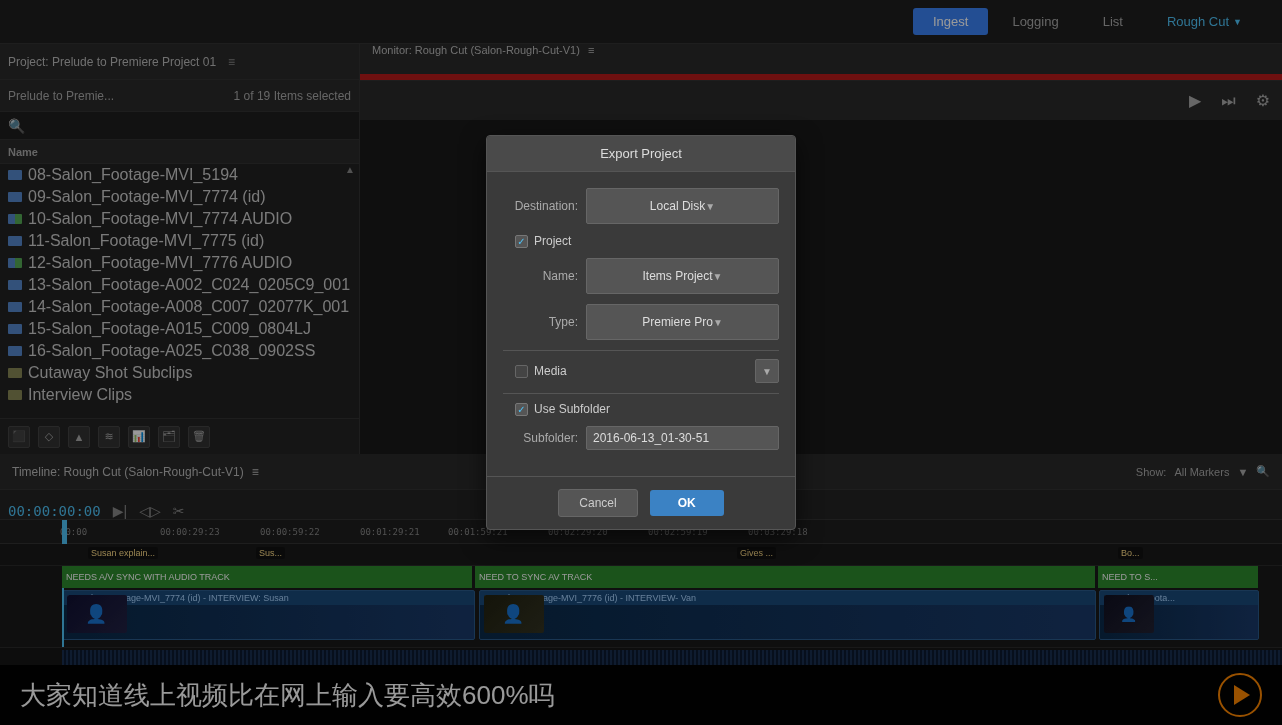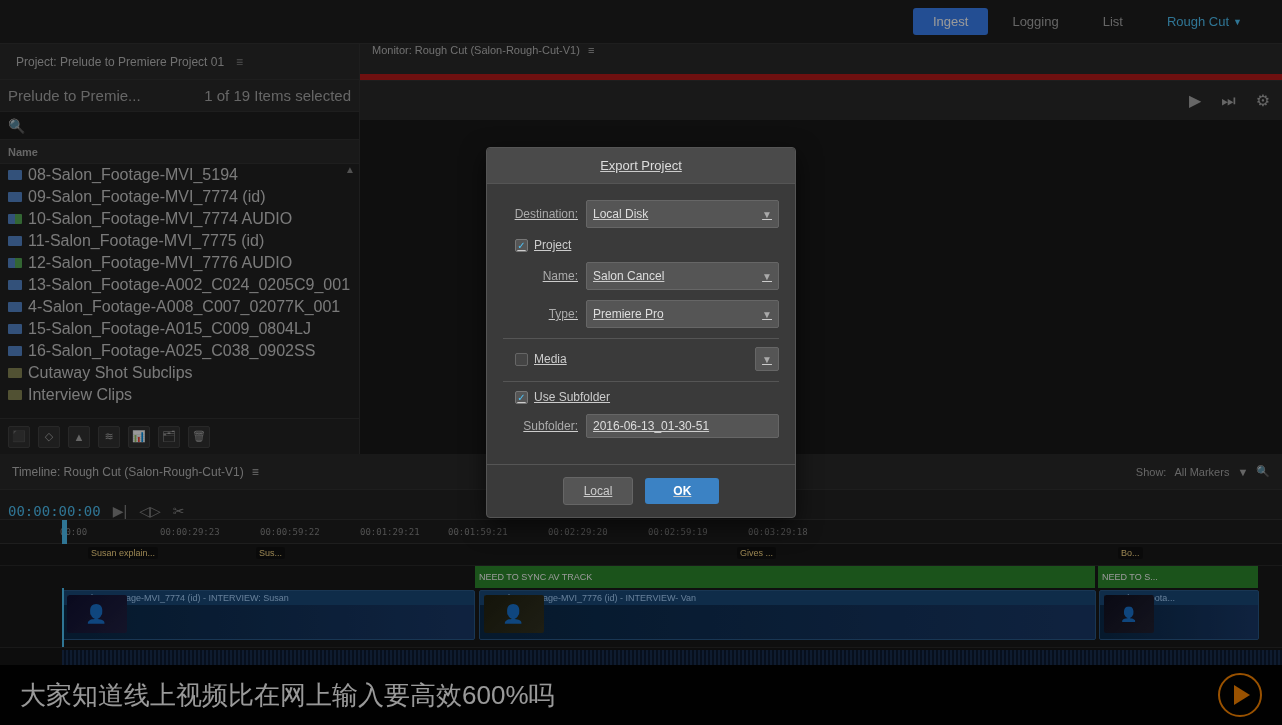--- a/index.html
+++ b/index.html
@@ -63,39 +63,39 @@
       background: #222;
       border-right: 1px solid #333;
       display: flex;
       flex-direction: column;
     }
     .panel-header {
       height: 36px;
       background: #2a2a2a;
       display: flex;
       align-items: center;
-      padding: 0 16px;
+      padding: 0 8px;
       border-bottom: 1px solid #333;
       font-size: 12px;
       color: #bbb;
       gap: 8px;
     }
     .panel-header .menu-icon {
       color: #888;
       margin-left: 4px;
     }
     .panel-subheader {
       height: 32px;
       background: #2a2a2a;
       display: flex;
       align-items: center;
       justify-content: space-between;
       padding: 0 8px;
       border-bottom: 1px solid #333;
-      font-size: 15px;
+      font-size: 12px;
       color: #aaa;
     }
     .search-bar {
       height: 28px;
       background: #1e1e1e;
       display: flex;
       align-items: center;
       padding: 0 8px;
       border-bottom: 1px solid #333;
       gap: 6px;
@@ -318,21 +318,20 @@
       justify-content: center;
     }
     .dialog {
       width: 310px;
       background: #3a3a3a;
       border: 1px solid #555;
       border-radius: 4px;
       box-shadow: 0 8px 24px rgba(0,0,0,0.6);
       position: relative;
       margin-top: -60px;
-      text-decoration: underline;
     }
     .dialog-title {
       height: 36px;
       background: #4a4a4a;
       display: flex;
       align-items: center;
       justify-content: center;
       font-size: 13px;
       color: #ddd;
       border-bottom: 1px solid #555;
@@ -349,30 +348,30 @@
     }
     .dialog-label {
       font-size: 12px;
       color: #aaa;
       width: 75px;
       text-align: right;
       flex-shrink: 0;
     }
     .dialog-select {
       flex: 1;
-      height: 28px;
+      height: 36px;
       background: #555;
       border: 1px solid #666;
       border-radius: 2px;
       color: #ddd;
       font-size: 12px;
       padding: 0 6px;
       display: flex;
       align-items: center;
-      justify-content: space-between;
+      justify-content: center;
       cursor: pointer;
     }
     .dialog-select-arrow { color: #aaa; font-size: 10px; }
     .dialog-input {
       flex: 1;
       height: 24px;
       background: #555;
       border: 1px solid #666;
       border-radius: 2px;
       color: #ddd;
@@ -577,21 +576,21 @@
     <div class="file-item">
       <span class="file-icon-multi"></span>
       <span>12-Salon_Footage-MVI_7776 AUDIO</span>
     </div>
     <div class="file-item">
       <span class="file-icon-video"></span>
       <span>13-Salon_Footage-A002_C024_0205C9_001</span>
     </div>
     <div class="file-item">
       <span class="file-icon-video"></span>
-      <span>4-Salon_Footage-A008_C007_02077K_001</span>
+      <span>14-Salon_Footage-A008_C007_02077K_001</span>
     </div>
     <div class="file-item">
       <span class="file-icon-video"></span>
       <span>15-Salon_Footage-A015_C009_0804LJ</span>
     </div>
     <div class="file-item">
       <span class="file-icon-video"></span>
       <span>16-Salon_Footage-A025_C038_0902SS</span>
     </div>
     <div class="file-item">
@@ -643,21 +642,21 @@
       </div>
 
       <div class="checkbox-row">
         <div class="checkbox-checked">✓</div>
         <span class="checkbox-label">Project</span>
       </div>
 
       <div class="dialog-row">
         <span class="dialog-label">Name:</span>
         <div class="dialog-select">
-          <span>Salon Cancel</span>
+          <span>Items Project</span>
           <span class="dialog-select-arrow">▼</span>
         </div>
       </div>
 
       <div class="dialog-row">
         <span class="dialog-label">Type:</span>
         <div class="dialog-select">
           <span>Premiere Pro</span>
           <span class="dialog-select-arrow">▼</span>
         </div>
@@ -682,21 +681,21 @@
 
       <div class="dialog-row">
         <span class="dialog-label">Subfolder:</span>
         <div class="dialog-input">
           <span>2016-06-13_01-30-51</span>
         </div>
       </div>
 
     </div>
     <div class="dialog-footer">
-      <button class="btn-cancel">Local</button>
+      <button class="btn-cancel">Cancel</button>
       <button class="btn-ok">OK</button>
     </div>
   </div>
 </div>
 
 <div class="timeline-panel">
   <div class="timeline-header">
     <div style="display:flex;align-items:center;gap:8px;">
       <span>Timeline: Rough Cut (Salon-Rough-Cut-V1)</span>
       <span>≡</span>
@@ -731,20 +730,21 @@
     </div>
 
     <div class="track-row annotation" style="position:relative;height:22px;background:#1a1a1a;">
       <div class="clip-annotation-text" style="left:88px;">Susan explain...</div>
       <div class="clip-annotation-text" style="left:256px;">Sus...</div>
       <div class="clip-annotation-text" style="left:737px;">Gives ...</div>
       <div class="clip-annotation-text" style="left:1118px;">Bo...</div>
     </div>
 
     <div style="position:relative;height:22px;background:#1a1a1a;">
+      <div class="marker-green" style="left:62px;width:410px;">NEEDS A/V SYNC WITH AUDIO TRACK</div>
       <div class="marker-green" style="left:475px;width:620px;">NEED TO SYNC AV TRACK</div>
       <div class="marker-green" style="left:1098px;width:160px;">NEED TO S...</div>
     </div>
 
     <div class="track-row" style="height:60px;background:#1a1a1a;">
 
       <div class="clip-blue" style="left:62px;width:413px;">
         <div class="clip-label">09-Salon_Footage-MVI_7774 (id) - INTERVIEW: Susan</div>
         <div class="clip-thumbnail" style="background:linear-gradient(to right,#0a2a4a,#1a3a6a);">
 

